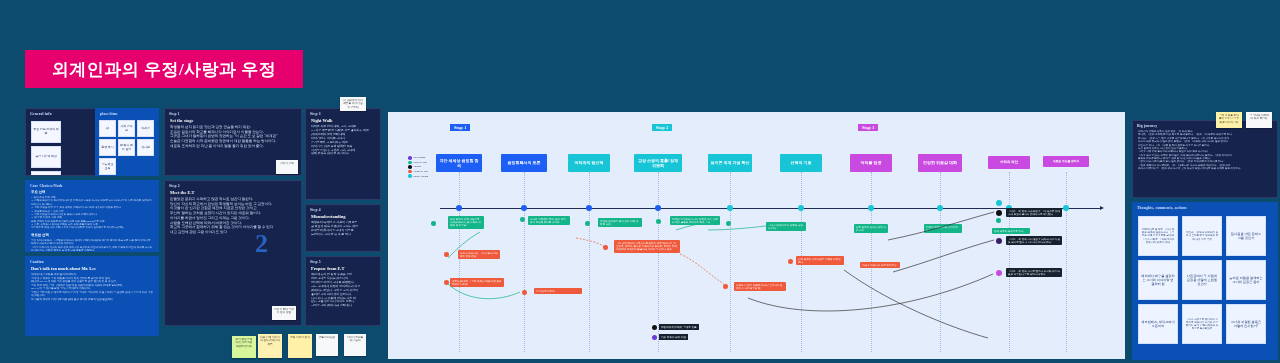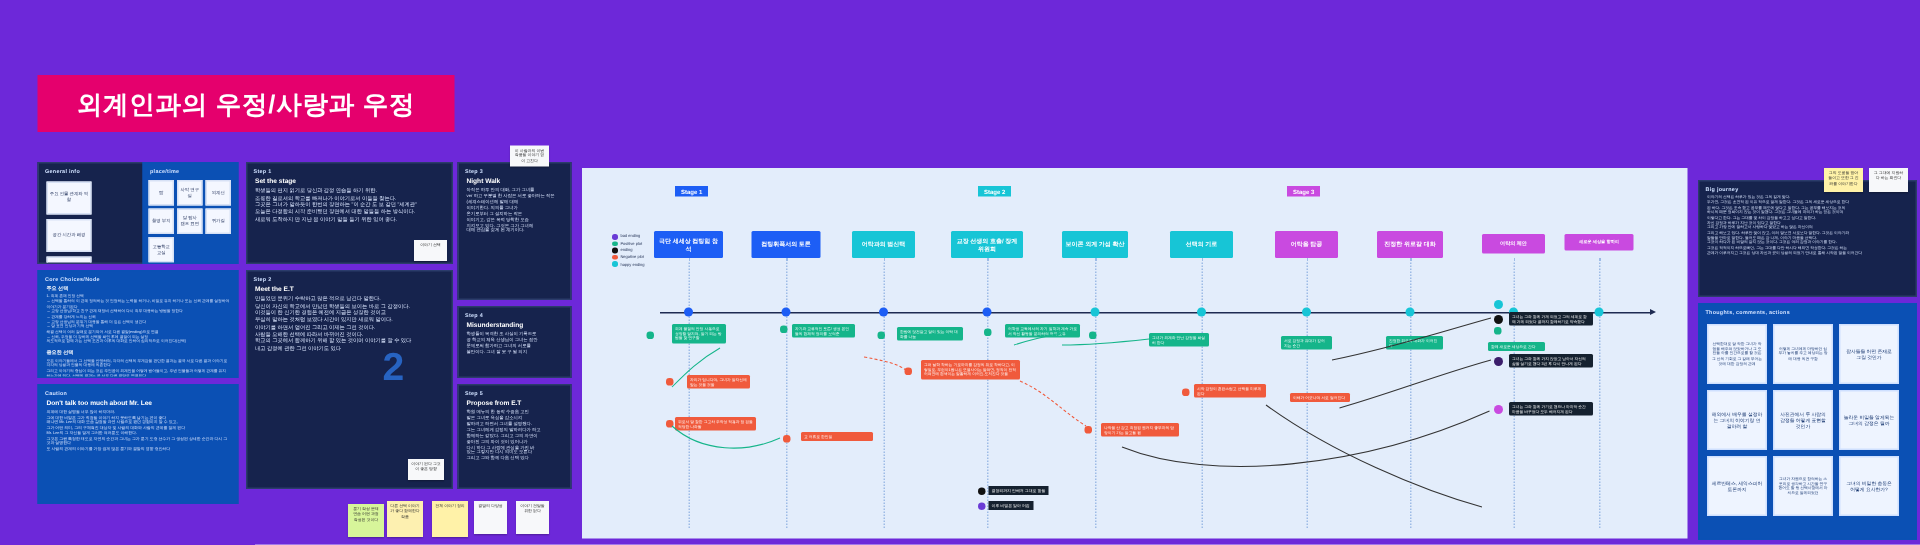--- a/index.html
+++ b/index.html
@@ -1,17 +1,17 @@
 <!DOCTYPE html>
 <html><head>
 <meta charset="utf-8">
 <style>
   html,body{margin:0;padding:0;background:#ffffff;}
   body{width:1280px;height:363px;overflow:hidden;font-family:"Liberation Sans","DejaVu Sans",sans-serif;}
-  #canvas{position:relative;width:1280px;height:363px;background:#6d28d9;}
+  #canvas{position:relative;width:1280px;height:363px;background:#0c4a6e;font-family:Liberation Serif, serif;}
 
   
   .title-banner{position:absolute;left:25px;top:50px;width:278px;height:38px;background:#e5006d;
     display:flex;align-items:center;justify-content:center;}
   .title-banner .t{color:#ffffff;font-size:17px;font-weight:bold;letter-spacing:.5px;}
 
   
   .card{position:absolute;box-sizing:border-box;overflow:hidden;}
   .card.navy{background:#16234d;border:1px solid #2b3c6b;}
   .card.blue{background:#0b50b4;border:1px solid #0b50b4;}

